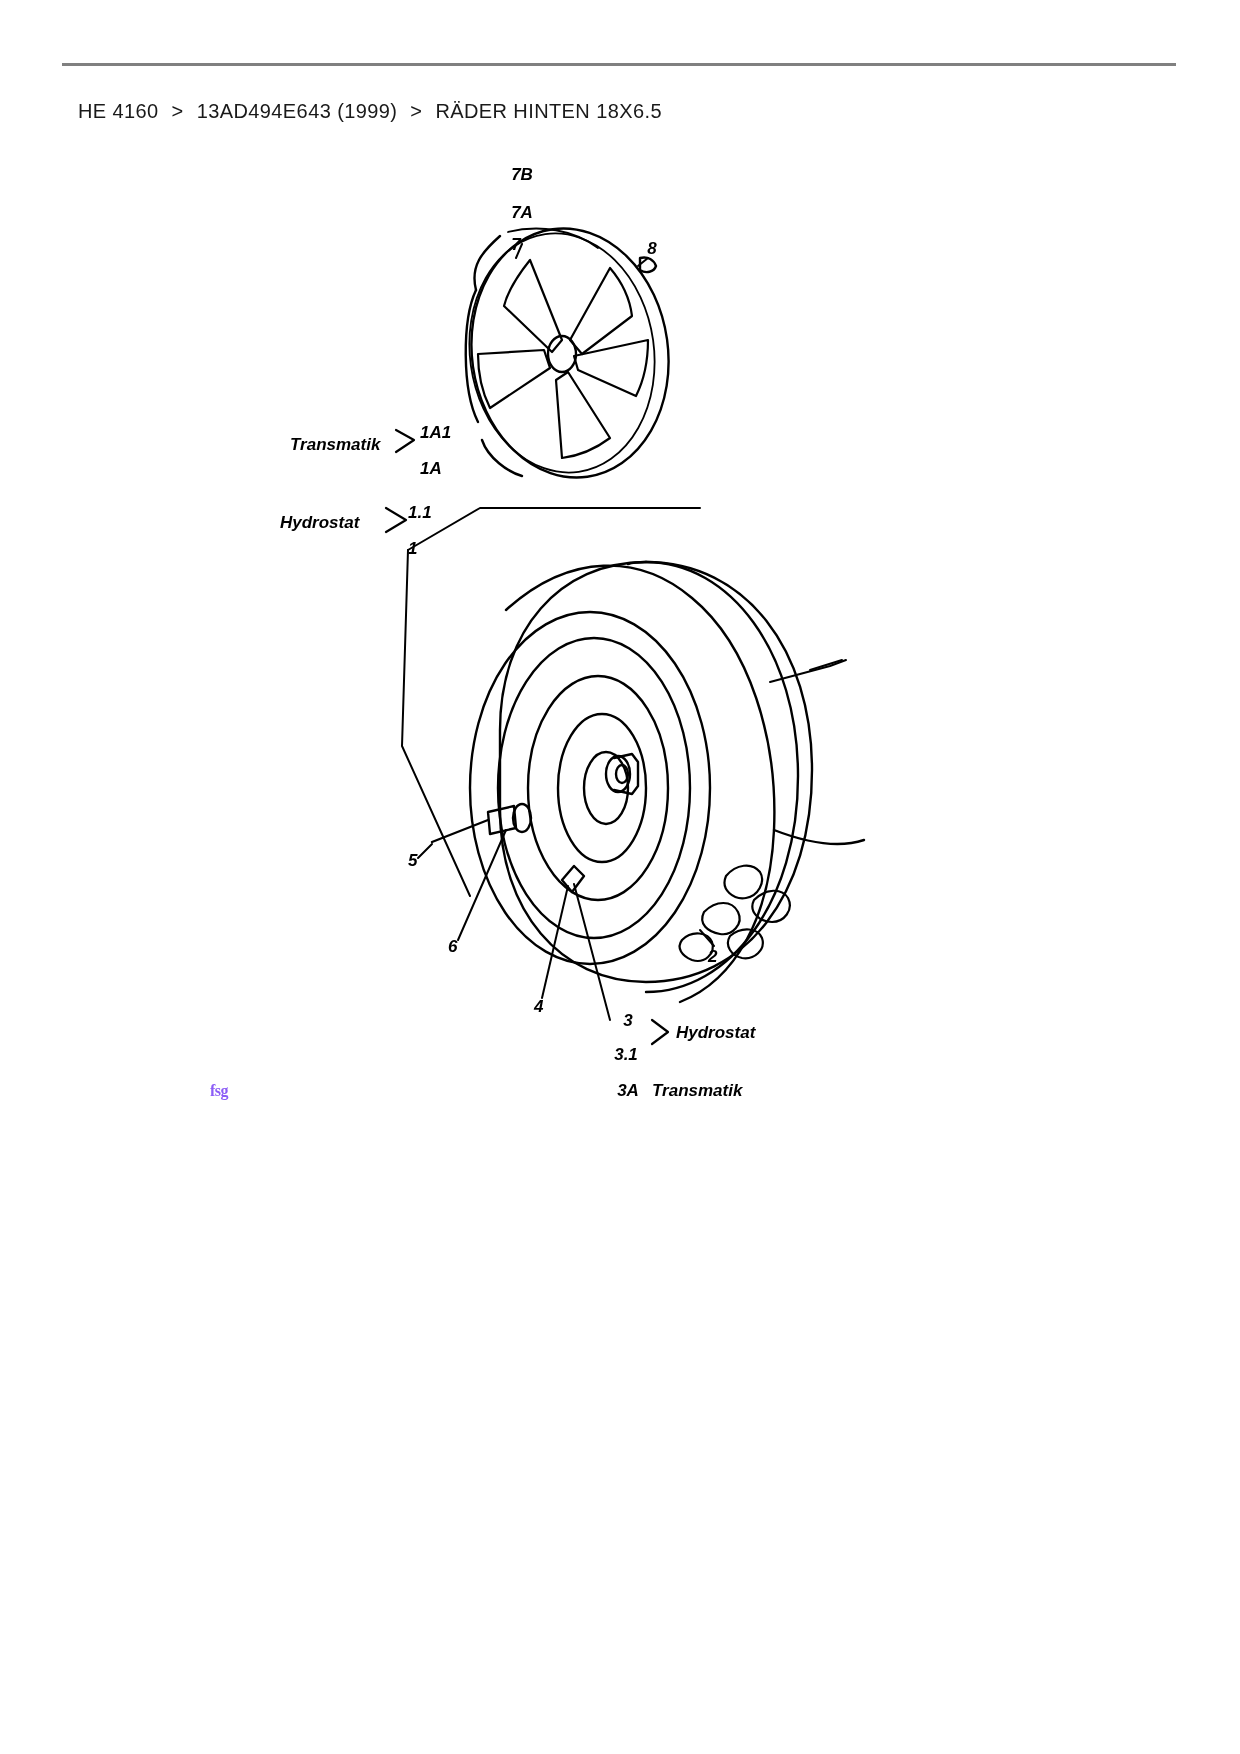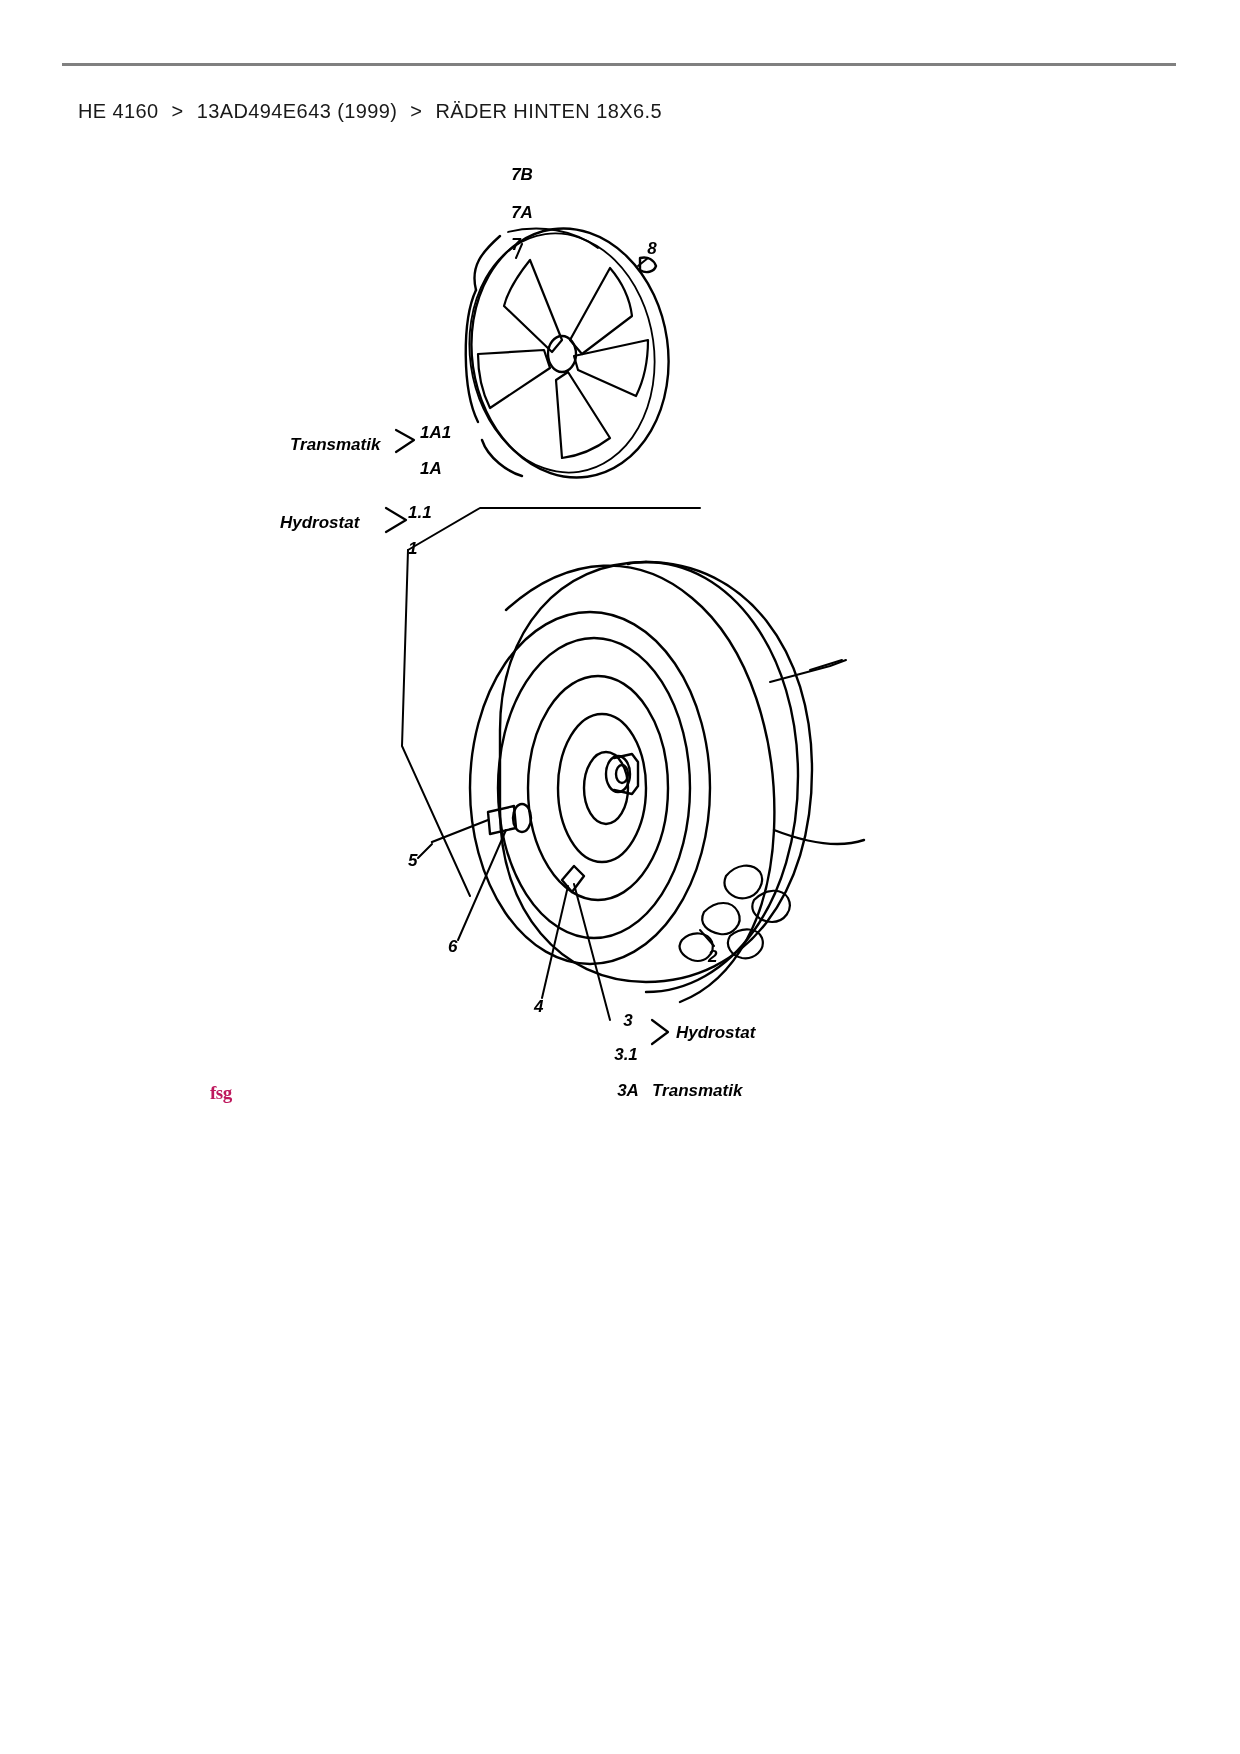--- a/index.html
+++ b/index.html
@@ -57,25 +57,25 @@
   .lbl {
     font-weight: bold;
     font-size: 17px;
     fill: #000;
     font-family: "Liberation Sans", sans-serif;
   }
   .fsg {
     position: absolute;
     left: 210px;
     top: 1082px;
-    font-size: 19px;
+    font-size: 16px;
     font-weight: bold;
     font-family: "Liberation Serif", serif;
     letter-spacing: -0.5px;
-    color: #be185d;
+    color: #8b5cf6;
   }
 </style>
 </head>
 <body>
 
 <div class="page">
 
   <div class="top-rule"></div>
 
   <div class="breadcrumb">

